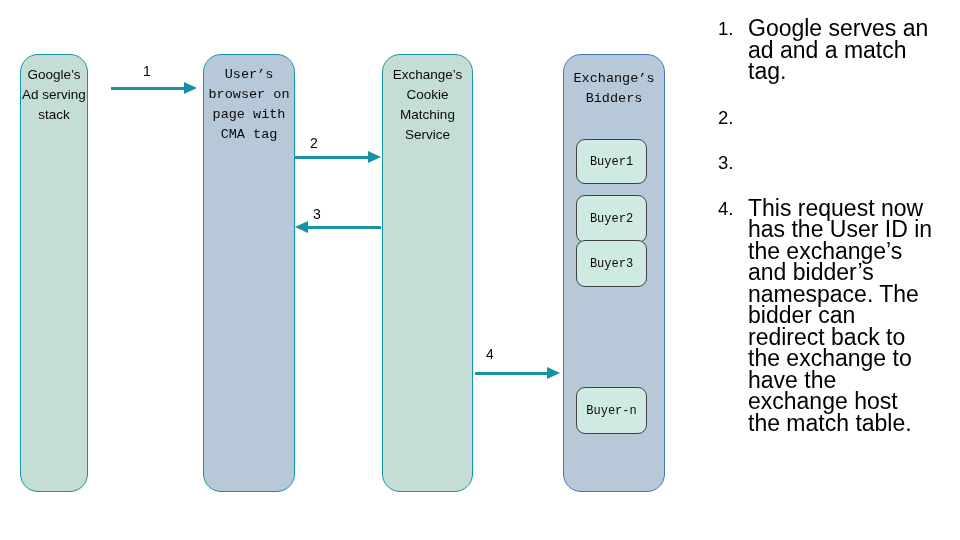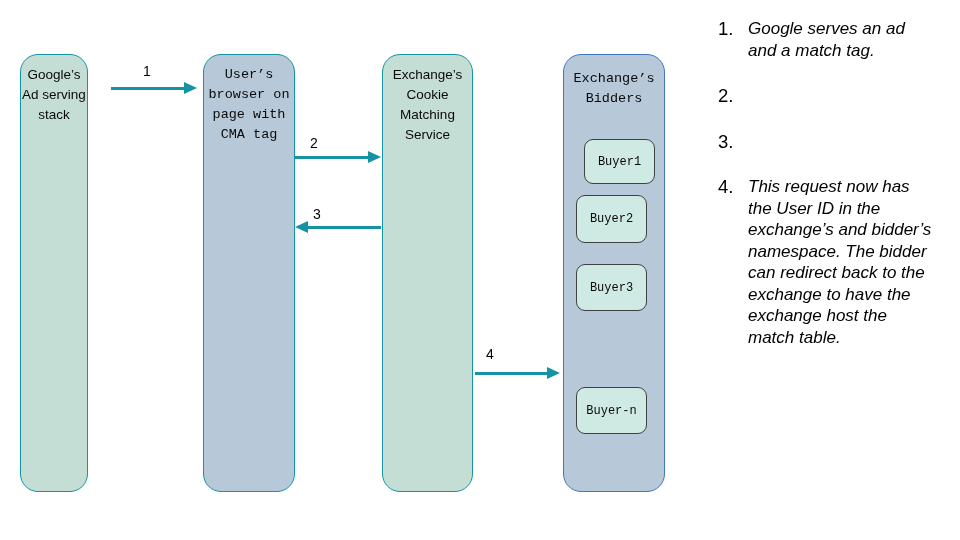--- a/index.html
+++ b/index.html
@@ -41,21 +41,21 @@
     position:absolute;left:711px;top:18px;width:232px;
     list-style:none;margin:0;padding:0;
   }
   .step{display:flex;margin-bottom:24px;}
   .step-num{
     flex:0 0 37px;box-sizing:border-box;padding-left:7px;
     font-size:18.5px;line-height:21.5px;
   }
   .step-text{
     flex:0 0 186px;width:186px;
-    font-size:17px;line-height:21.5px;font-style:italic;
+    font-size:23px;line-height:21.5px;
   }
 </style>
 </head>
 <body>
 
 <div class="stage">
 
   <div class="box green" style="left:20px;width:68px;">
     <div class="box-label">Google’s
 Ad serving
@@ -72,27 +72,27 @@
   <div class="box green" style="left:382px;width:91px;">
     <div class="box-label">Exchange’s
 Cookie
 Matching
 Service</div>
   </div>
 
   <div class="box blue blue-border bidders" style="left:563px;width:102px;">
     <div class="box-label">Exchange’s
 Bidders</div>
-    <div class="buyer" style="top:84px;height:45px;margin-left:8px;">
+    <div class="buyer" style="top:84px;height:45px;">
       <span>Buyer1</span>
     </div>
     <div class="buyer" style="top:140px;height:48px;">
       <span>Buyer2</span>
     </div>
-    <div class="buyer" style="top:209px;height:47px;">
+    <div class="buyer" style="top:185px;height:47px;">
       <span>Buyer3</span>
     </div>
     <div class="buyer" style="top:332px;height:47px;">
       <span>Buyer-n</span>
     </div>
   </div>
 
   <div class="arrow" style="left:111px;top:82px;width:86px;">
     <div class="arrow-line to-right"></div>
     <div class="arrow-head right"></div>

